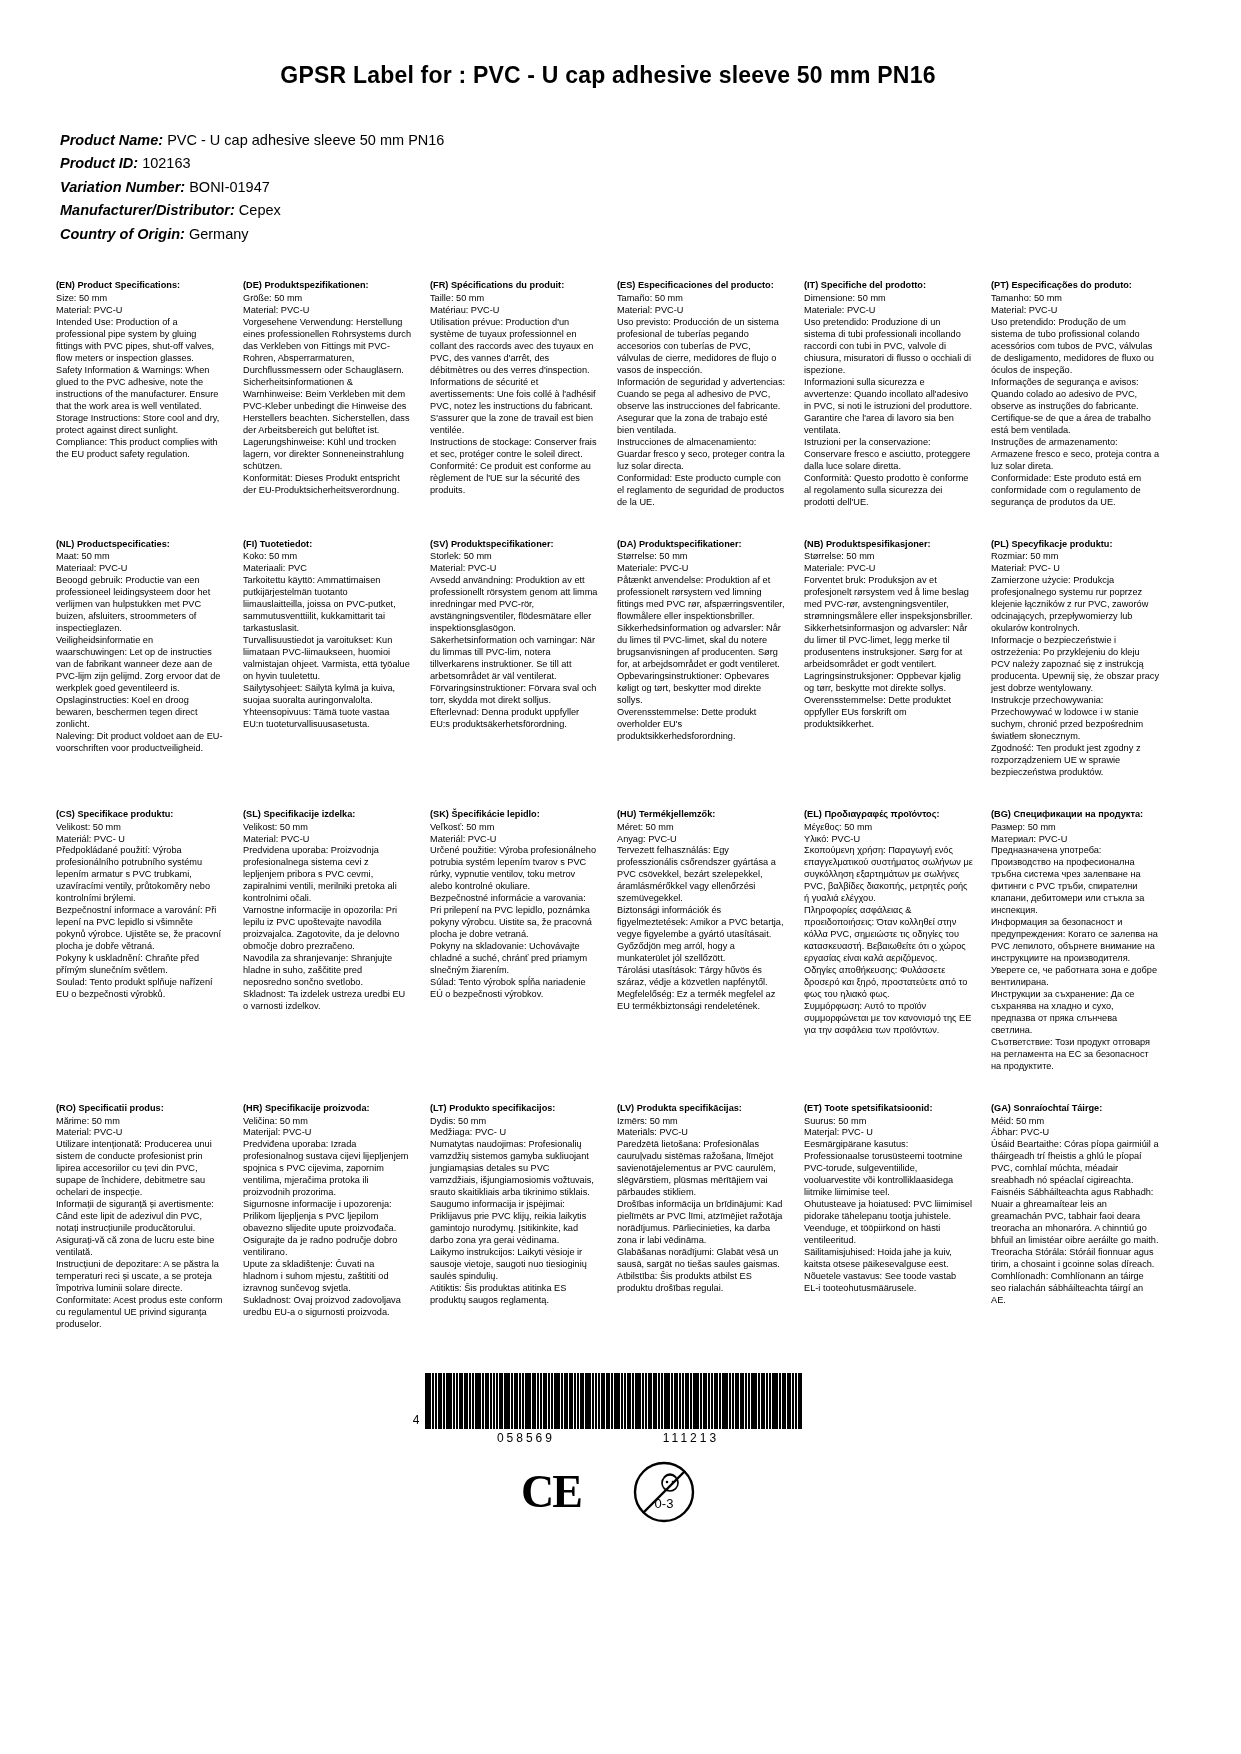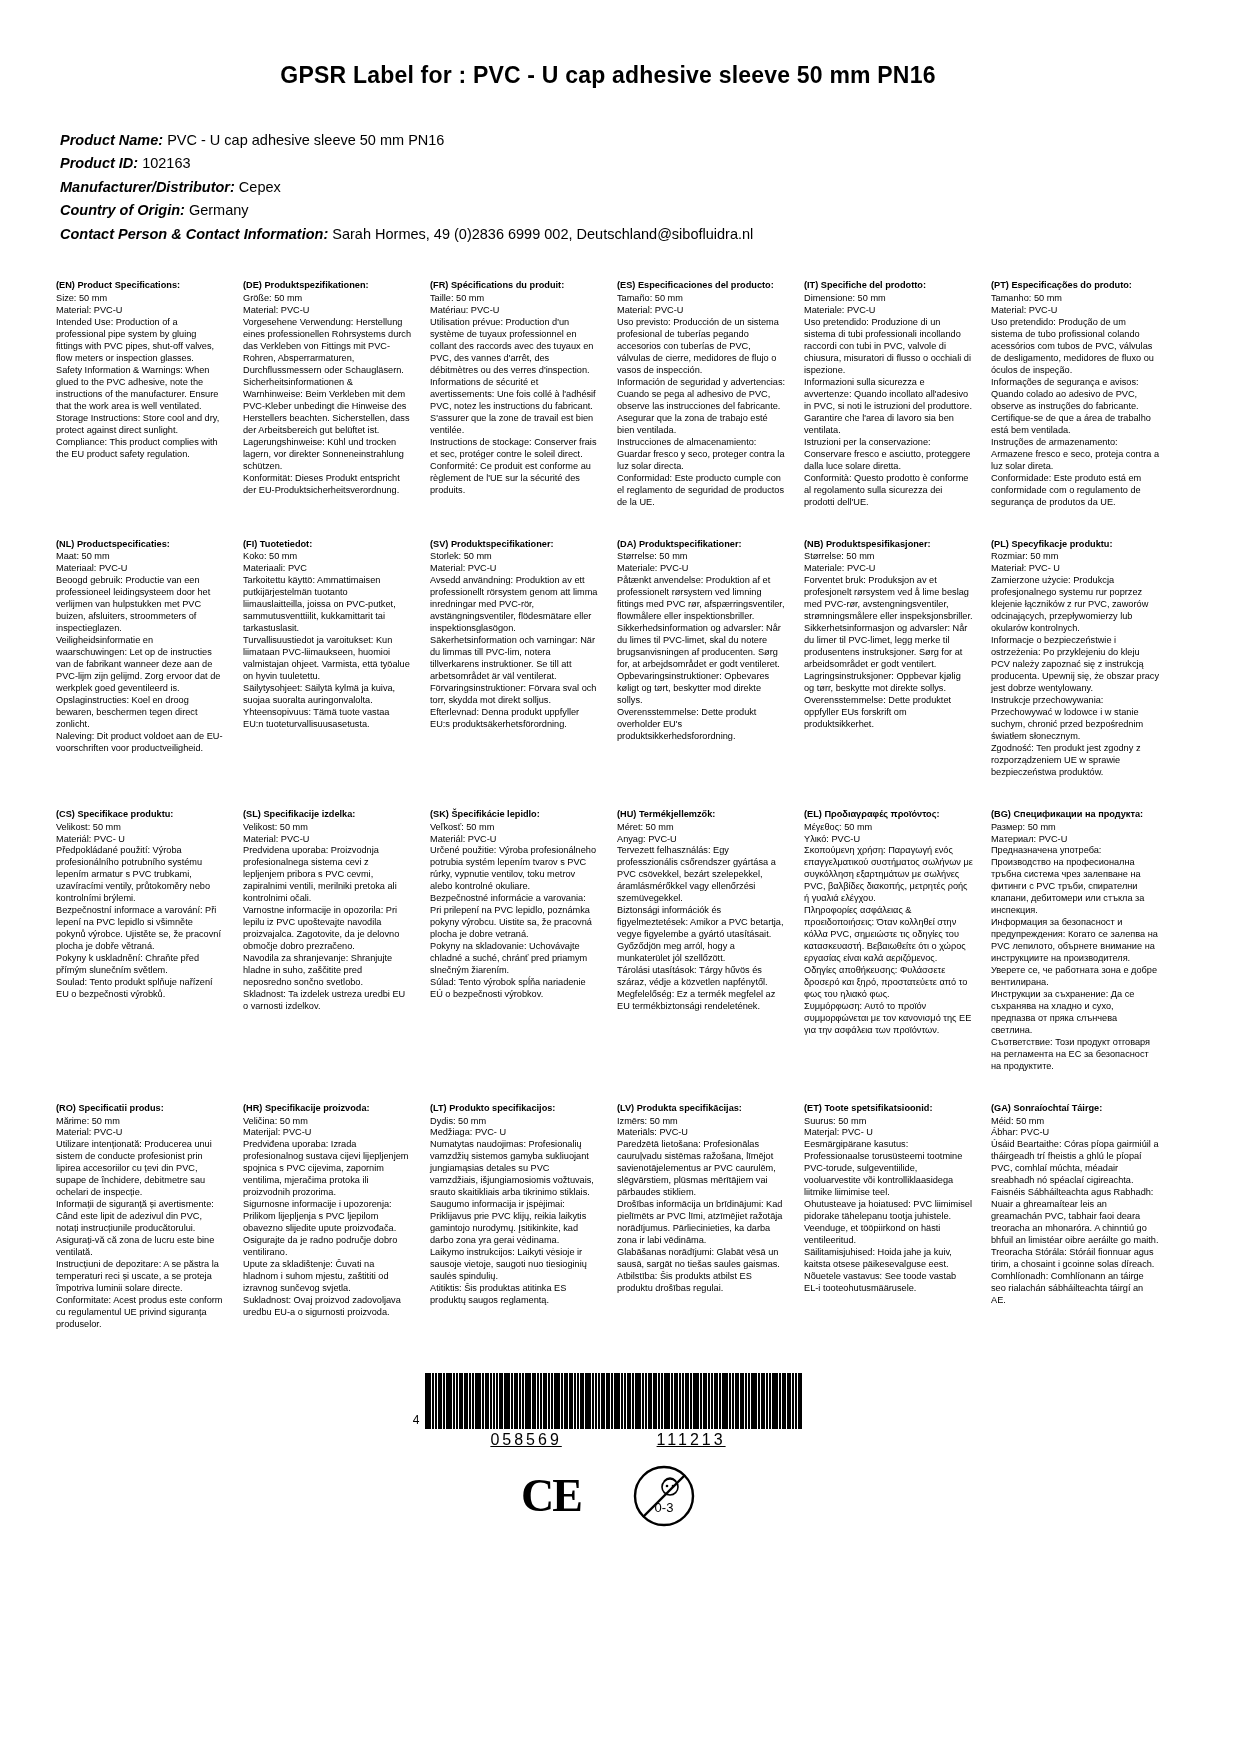--- a/index.html
+++ b/index.html
@@ -42,24 +42,23 @@
     align-items:center;
   }
   .barcode-row { display:flex; align-items:flex-end; gap:6px; }
   .bc-digit { font-size:12px; padding-bottom:2px; }
   .bars { display:flex; align-items:flex-end; height:56px; }
   .bars i { display:block; background:#000; height:56px; margin-right:1px; }
   .bc-nums {
     display:flex;
     width:330px;
     justify-content:space-around;
-    font-size:16px;
+    font-size:12px;
     letter-spacing:3px;
     margin-top:2px;
-    text-decoration:underline;
   }
   .symbols { display:flex; align-items:center; gap:52px; margin-top:16px; }
   .ce { font-size:46px; font-weight:bold; letter-spacing:-2px; font-family:"Liberation Serif", serif; }
   .age { position:relative; width:62px; height:62px; }
   .age svg { display:block; }
   .sr-only { position:absolute; width:1px; height:1px; overflow:hidden; clip:rect(0 0 0 0); }
 </style>
 </head>
 <body>
 
@@ -70,30 +69,30 @@
   <div class="meta">
     <div class="row">
       <span class="lbl">Product Name:</span>
       <span class="val">PVC - U cap adhesive sleeve 50 mm PN16</span>
     </div>
     <div class="row">
       <span class="lbl">Product ID:</span>
       <span class="val">102163</span>
     </div>
     <div class="row">
+      <span class="lbl">Variation Number:</span>
+      <span class="val">BONI-01947</span>
+    </div>
+    <div class="row">
       <span class="lbl">Manufacturer/Distributor:</span>
       <span class="val">Cepex</span>
     </div>
     <div class="row">
       <span class="lbl">Country of Origin:</span>
       <span class="val">Germany</span>
-    </div>
-    <div class="row">
-      <span class="lbl">Contact Person &amp; Contact Information:</span>
-      <span class="val">Sarah Hormes, 49 (0)2836 6999 002, Deutschland@sibofluidra.nl</span>
     </div>
   </div>
 
   <div class="grid">
     <div class="cell">
       <span class="hdr">(EN) Product Specifications:</span>
       <span class="body">Size: 50 mm
 Material: PVC-U
 Intended Use: Production of a professional pipe system by gluing fittings with PVC pipes, shut-off valves, flow meters or inspection glasses.
 Safety Information &amp; Warnings: When glued to the PVC adhesive, note the instructions of the manufacturer. Ensure that the work area is well ventilated.

